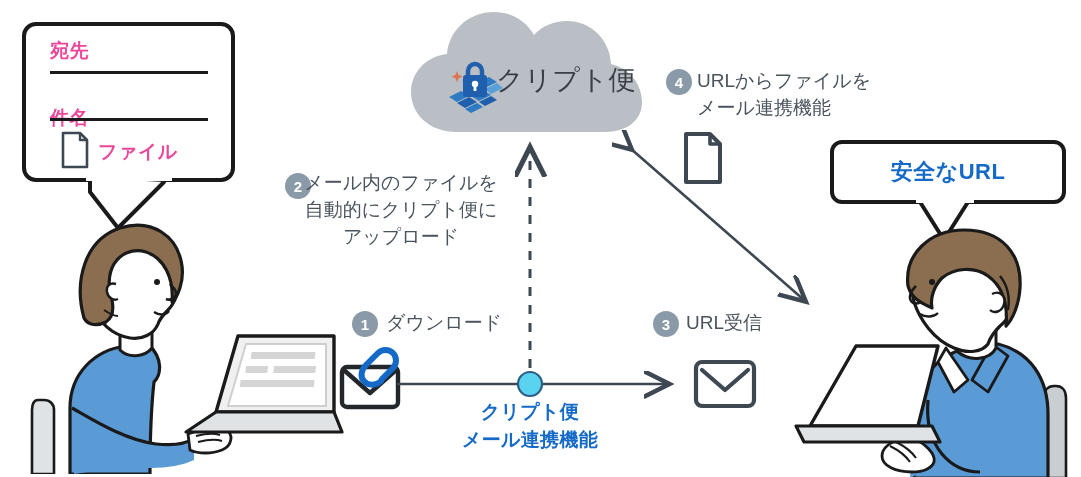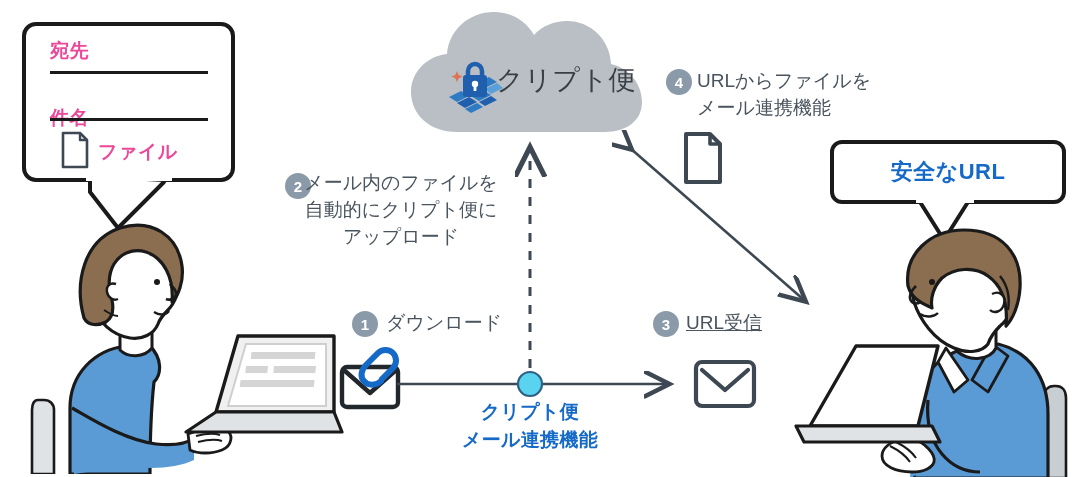--- a/index.html
+++ b/index.html
@@ -309,21 +309,21 @@
 
   <div class="badge" style="left:352px; top:311px;">1</div>
   <div class="step-text" style="left:386px; top:310px;">ダウンロード</div>
 
   <div class="badge" style="left:285px; top:173px;">2</div>
   <div class="step-text right" style="left:285px; top:170px; width:232px;">メール内のファイルを
 自動的にクリプト便に
 アップロード</div>
 
   <div class="badge" style="left:653px; top:311px;">3</div>
-  <div class="step-text" style="left:686px; top:310px;text-decoration:underline;">URL受信</div>
+  <div class="step-text" style="left:686px; top:310px;">URL受信</div>
 
   <div class="badge" style="left:666px; top:69px;">4</div>
   <div class="step-text" style="left:697px; top:68px;">URLからファイルを
 メール連携機能</div>
 
   <div class="center-caption" style="left:440px; top:398px; width:180px;">クリプト便
 メール連携機能</div>
 
 </div>
 

